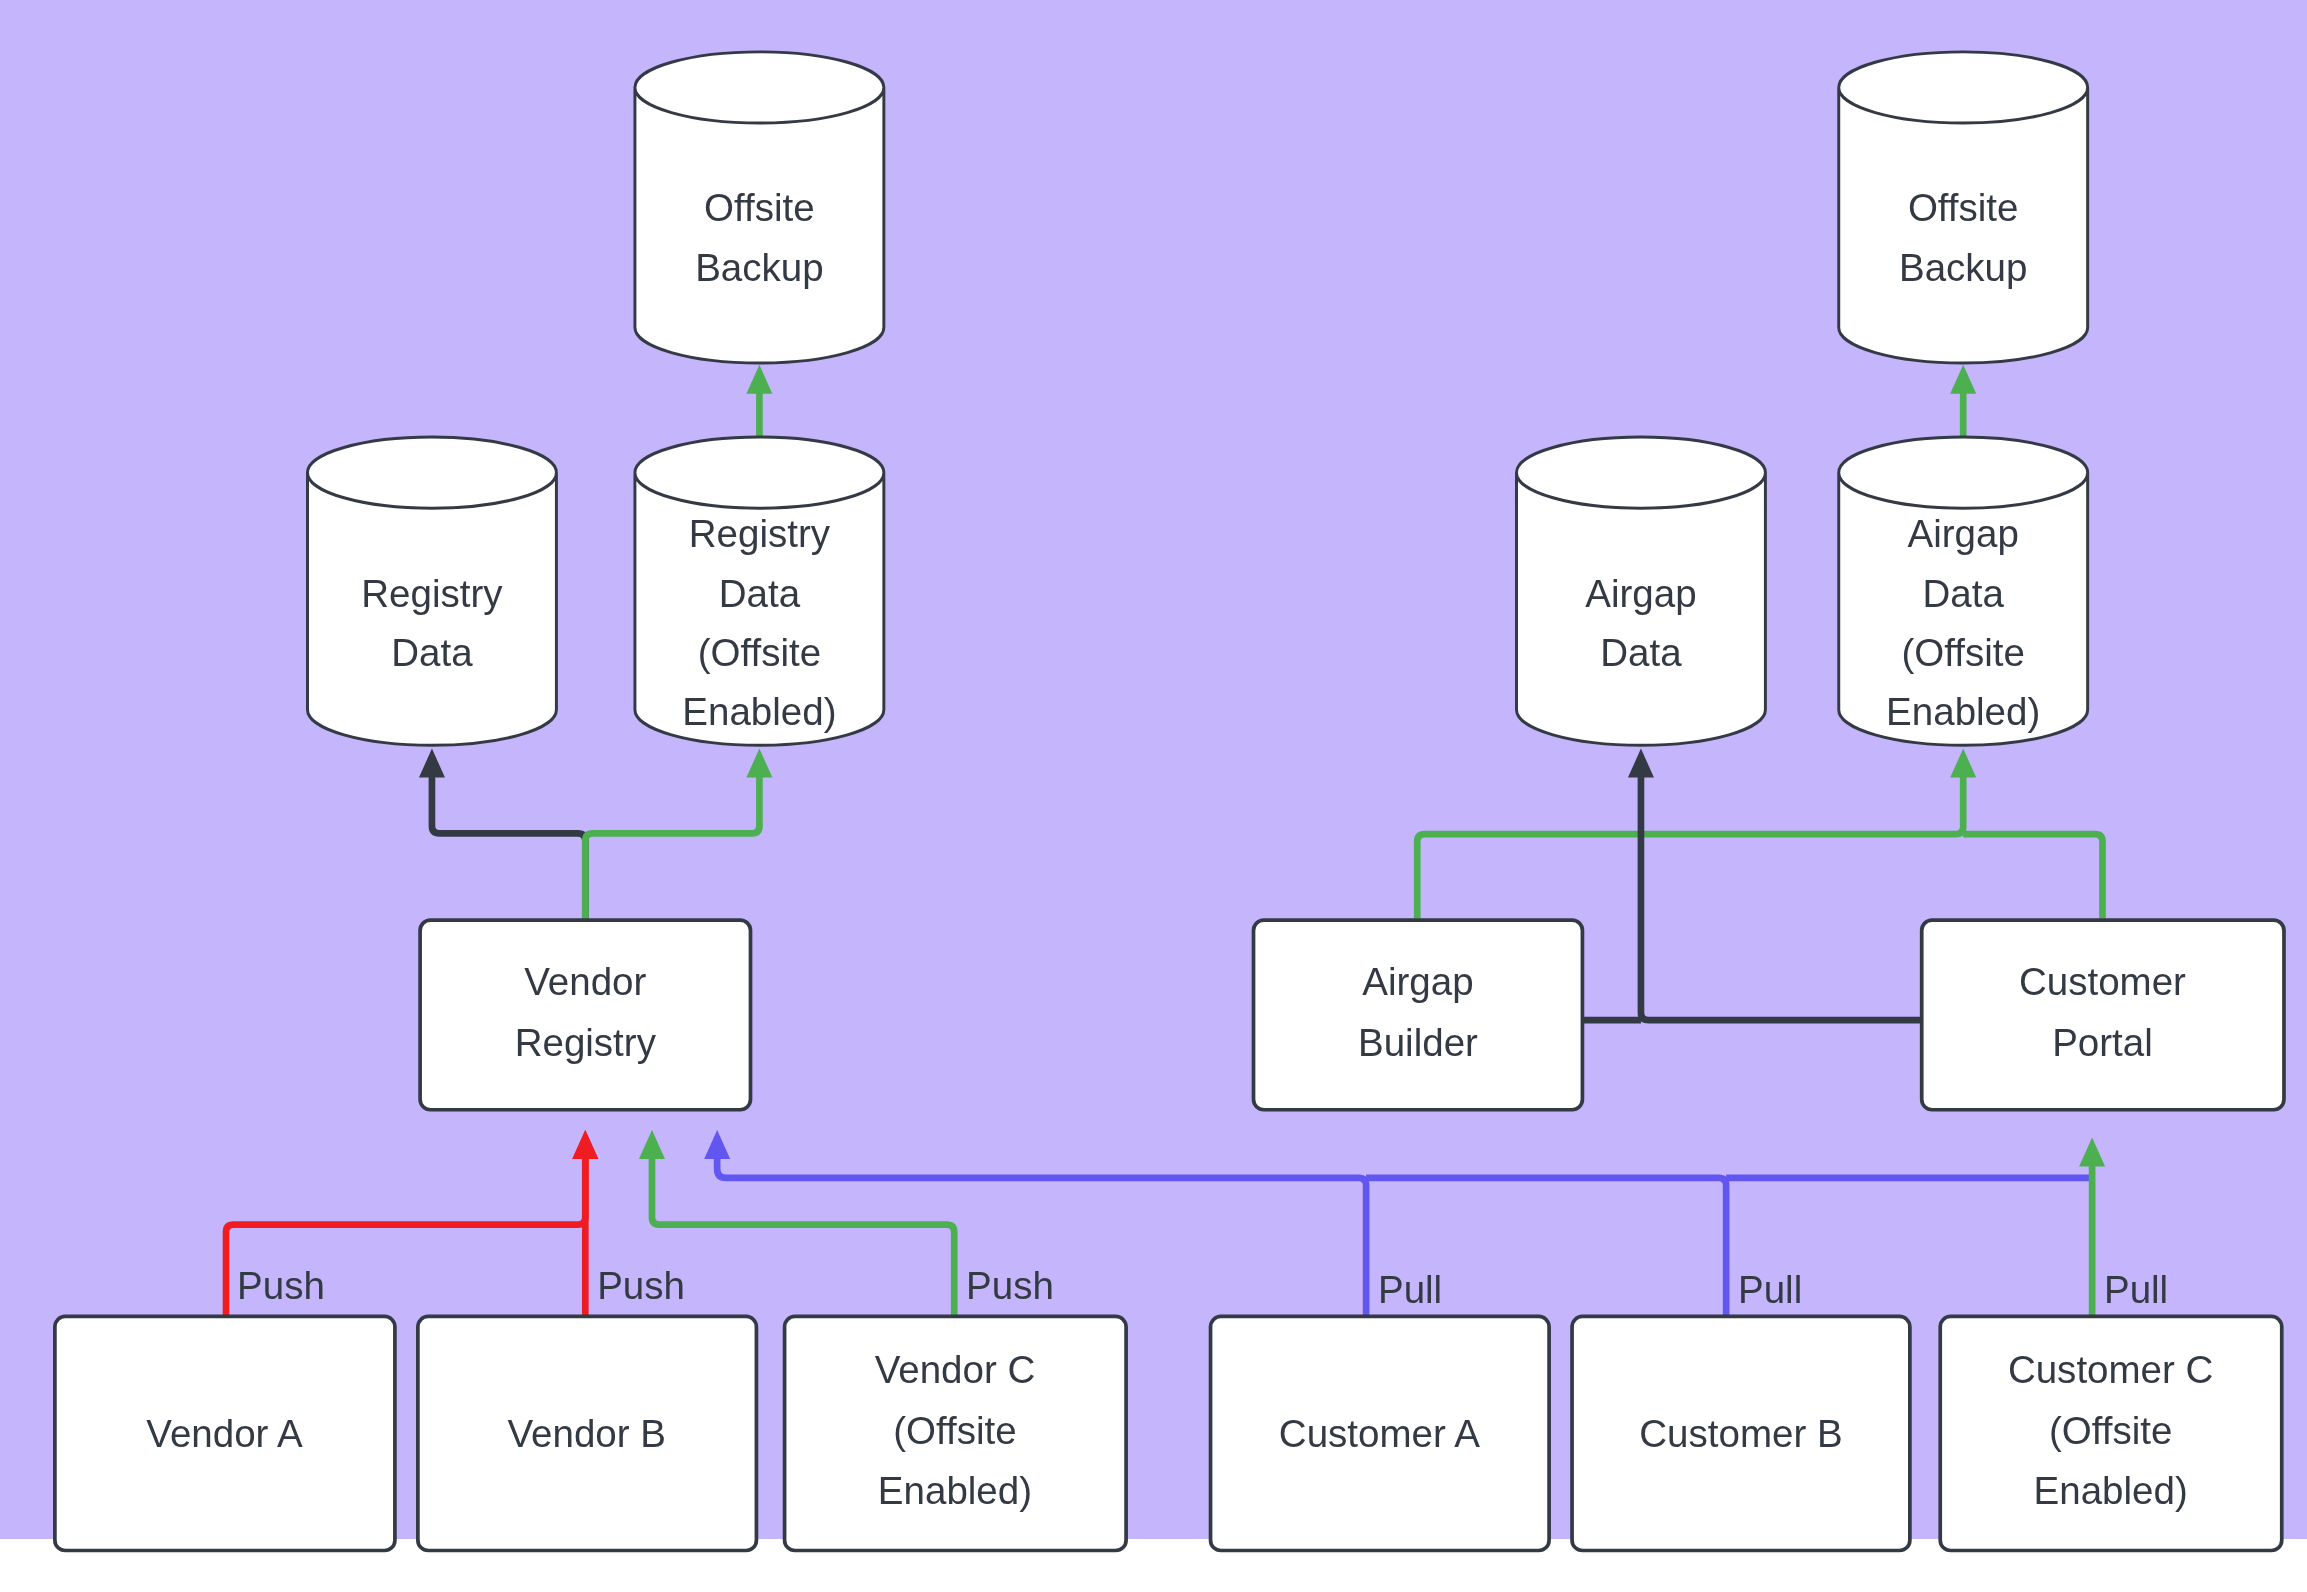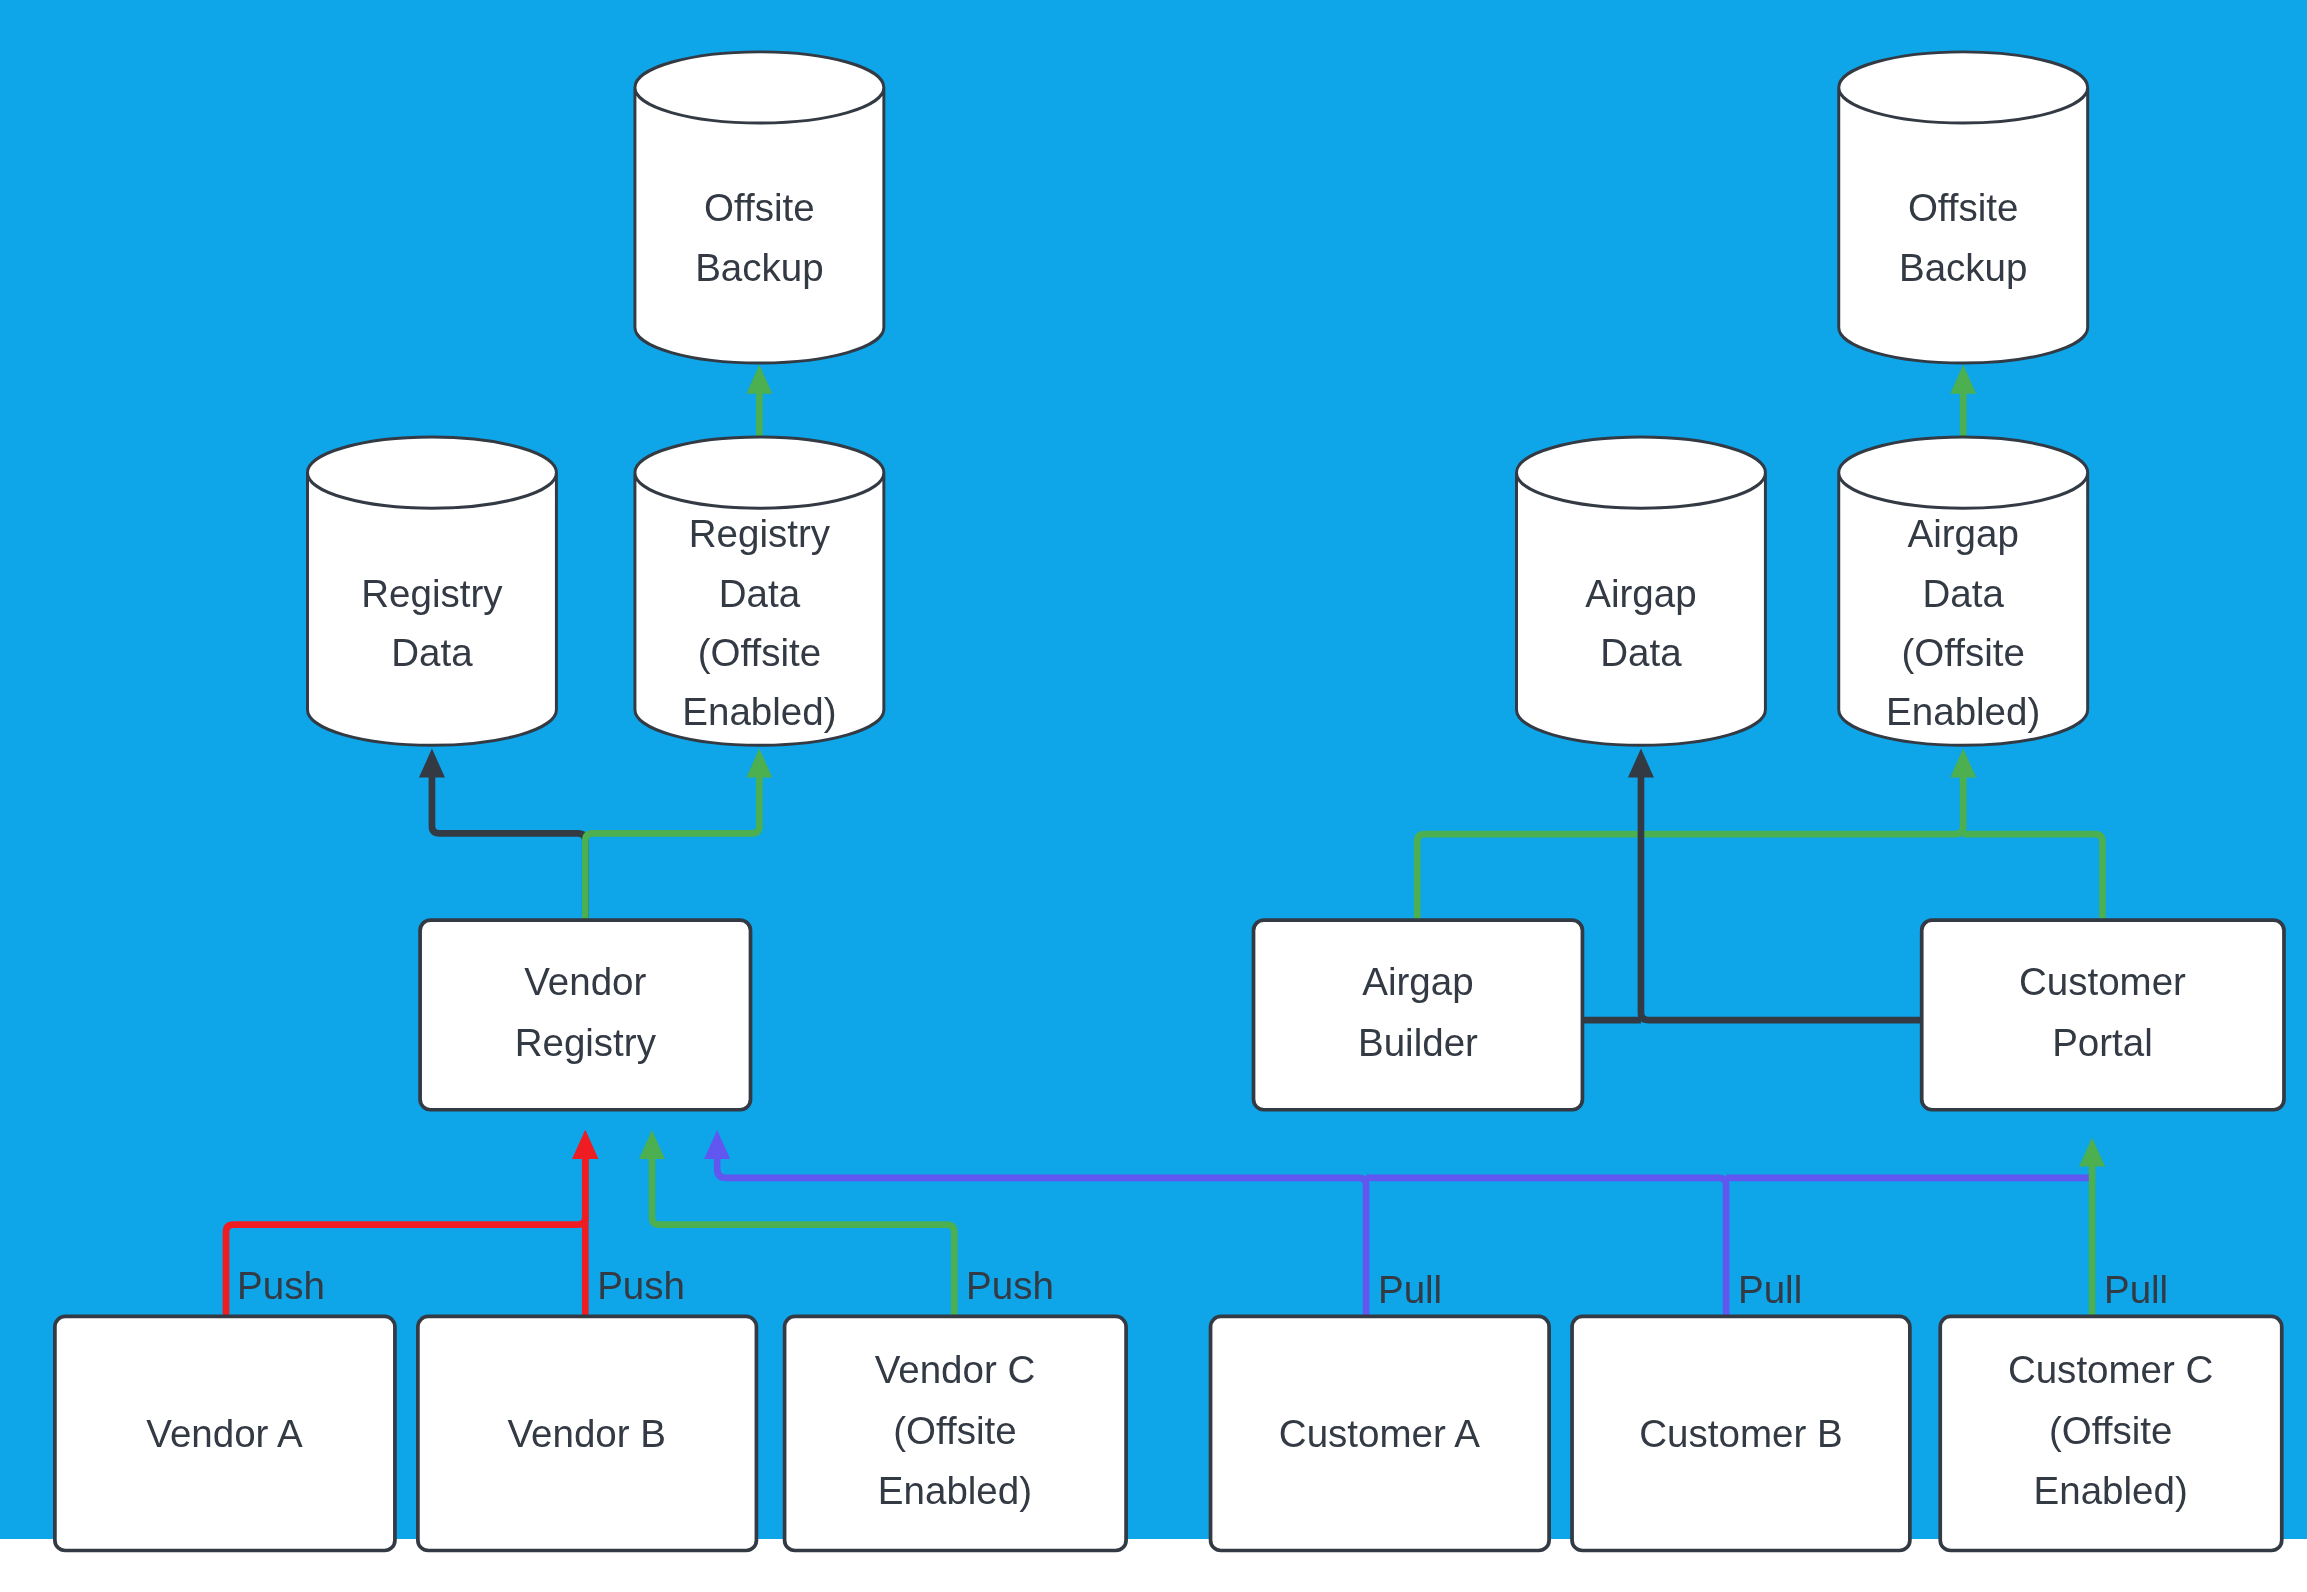--- a/index.html
+++ b/index.html
@@ -10,21 +10,21 @@
   body {
     width: 2307px;
     height: 1592px;
     font-family: "Liberation Sans", sans-serif;
     overflow: hidden;
   }
   #diagram-root {
     position: relative;
     width: 2307px;
     height: 1539px;
-    background: #0ea5e9;
+    background: #c4b5fd;
   }
   svg#flow {
     display: block;
     width: 2307px;
     height: 1592px;
   }
   .node-shape {
     fill: #ffffff;
     stroke: #333a44;
     stroke-width: 5;

